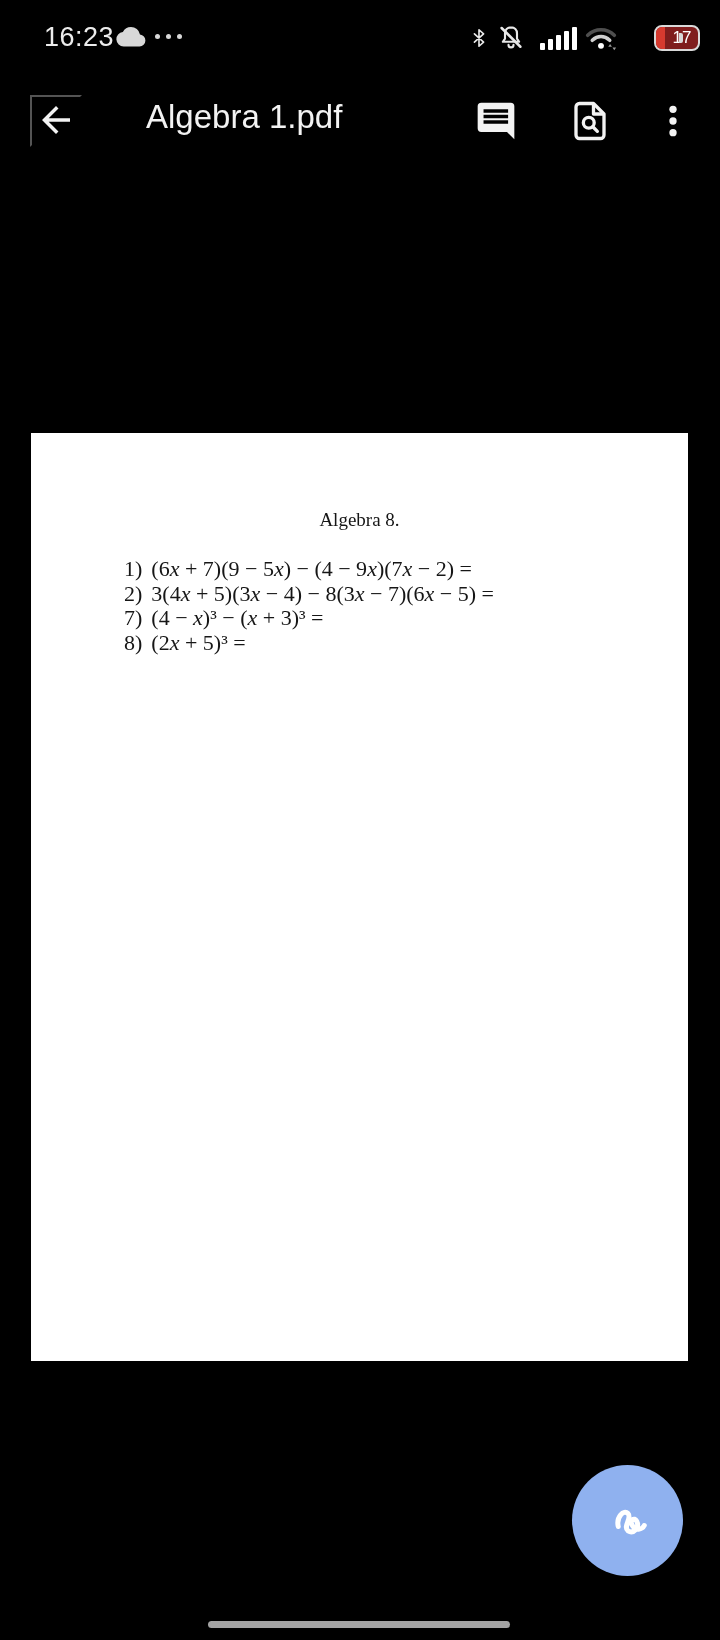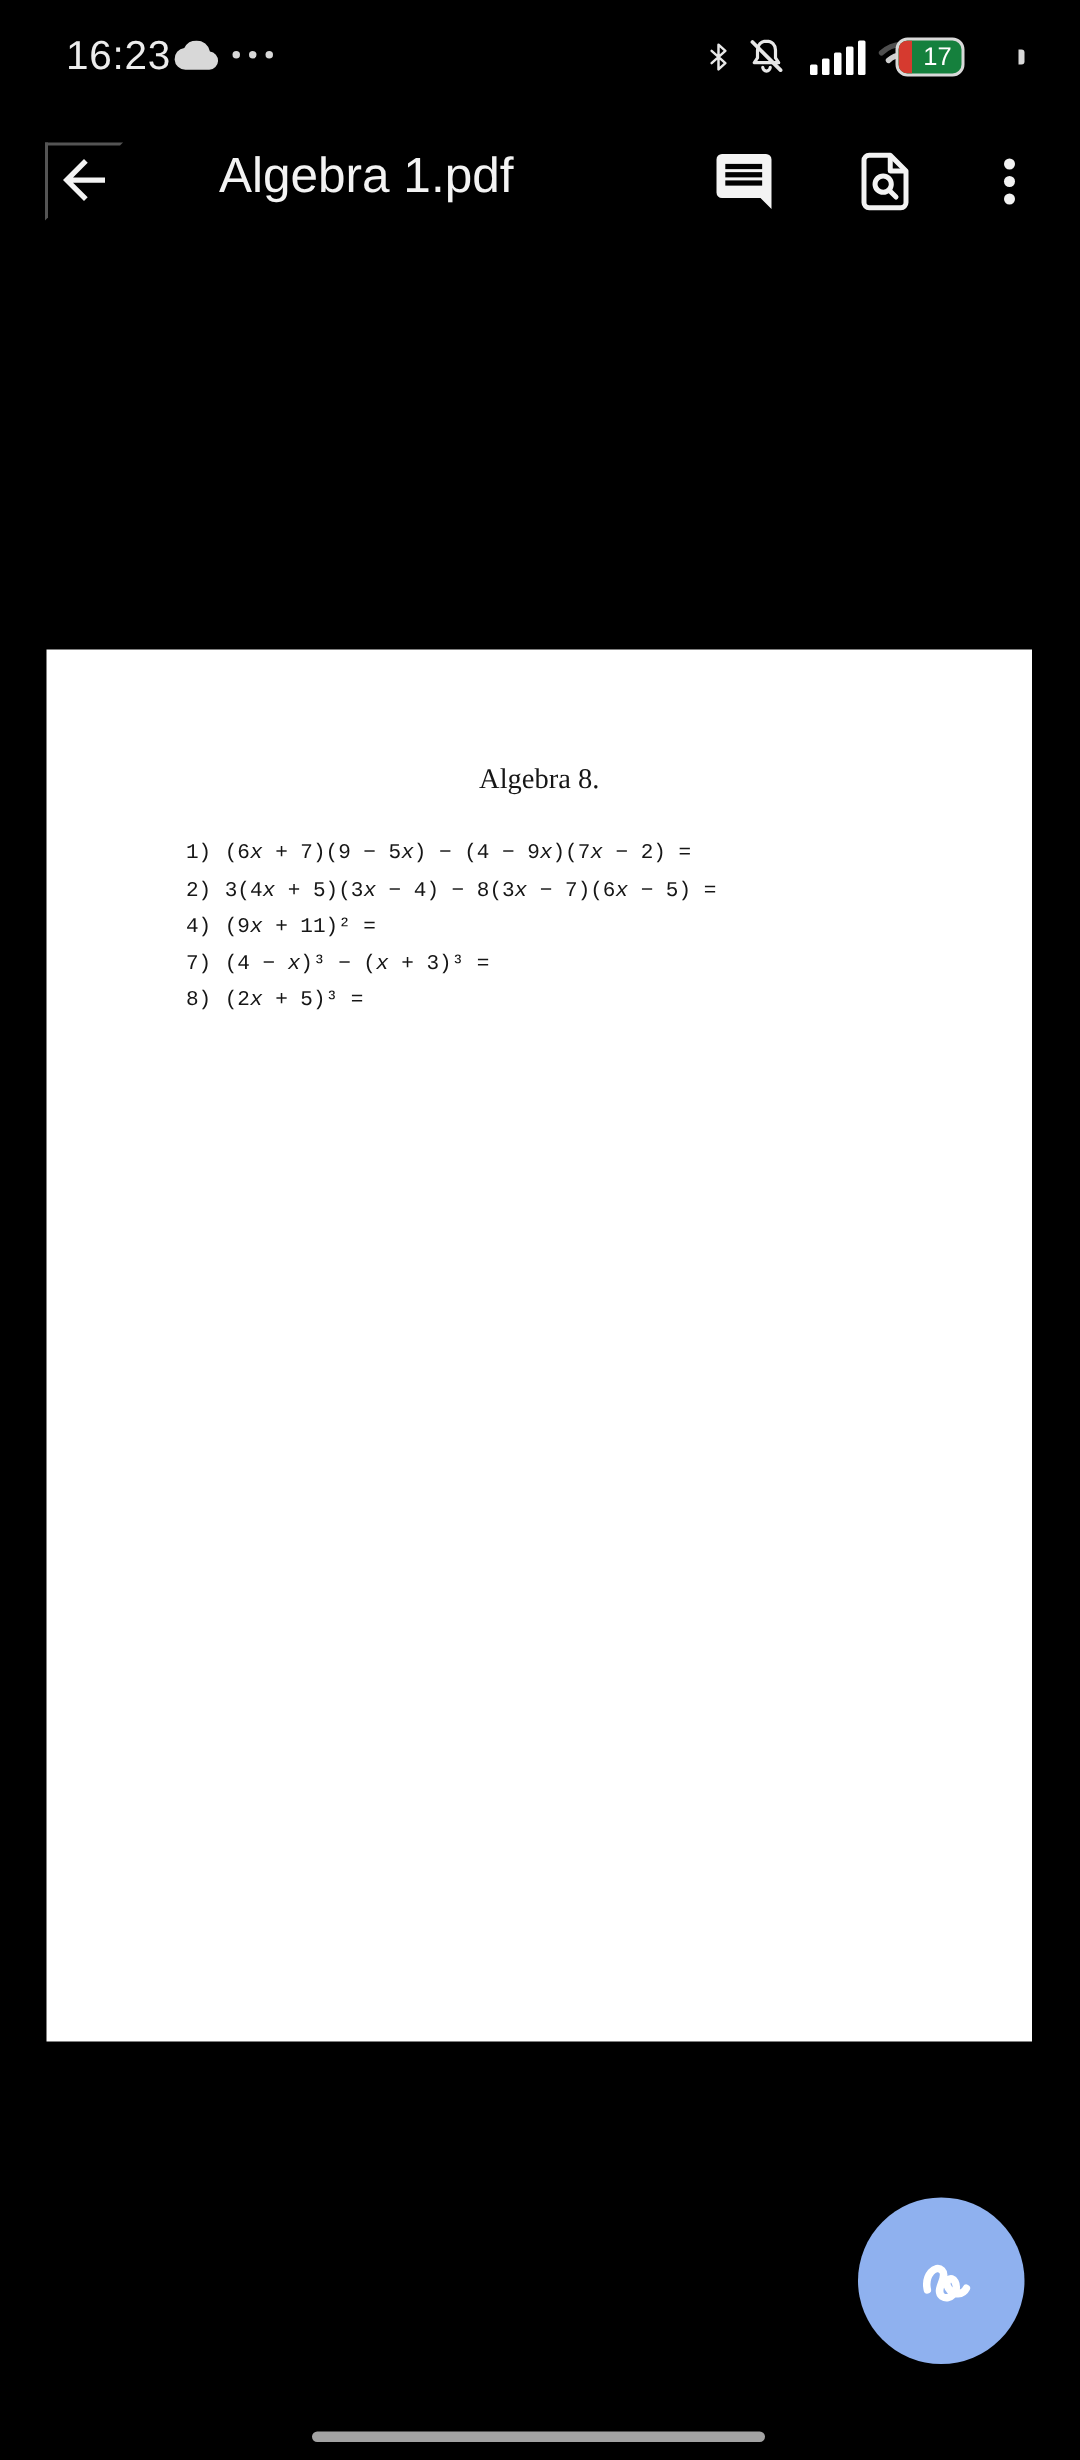--- a/index.html
+++ b/index.html
@@ -12,44 +12,44 @@
   .cloud-wrap { position:absolute; left:116px; top:27px; }
   .st-ellipsis { position:absolute; left:155px; top:34px; display:flex; gap:6px; }
   .st-ellipsis i { width:5px; height:5px; border-radius:50%; background:#d8d8d8; }
   .bt-wrap   { position:absolute; left:468px; top:24px; }
   .bell-wrap { position:absolute; left:496px; top:23px; }
   .sig-wrap  { position:absolute; left:540px; top:26px; display:flex; align-items:flex-end; gap:3px; height:24px; }
   .sig-wrap i { width:5px; border-radius:1px; background:#fff; display:block; }
   .sig-b1{height:7px;} .sig-b2{height:11px;} .sig-b3{height:15px;} .sig-b4{height:19px;}
   .sig-b5{height:23px; background:#6e6e6e;}
   .wifi-wrap { position:absolute; left:584px; top:24px; }
-  .battery { position:absolute; left:597px; top:25px; width:46px; height:26px;
-             border:2.5px solid #d9d9d9; border-radius:8px; overflow:hidden; background:#15803d; }
+  .battery { position:absolute; left:654px; top:25px; width:46px; height:26px;
+             border:2.5px solid #d9d9d9; border-radius:8px; overflow:hidden; background:#7f1d1d; }
   .battery-fill { position:absolute; left:0; top:0; bottom:0; width:9px; background:#d63a2f; }
   .battery-text { position:absolute; left:10px; right:0; top:0; bottom:0; color:#fff;
                   font-size:17px; line-height:21px; text-align:center; }
   .battery-nub { position:absolute; left:679px; top:33px; width:4px; height:10px;
                  background:#d9d9d9; border-radius:0 2px 2px 0; }
 
   
   .app-bar { position:absolute; left:0; top:85px; width:720px; height:70px; }
   .back-btn { position:absolute; left:30px; top:95px; width:52px; height:52px;
               display:flex; align-items:center; justify-content:center; }
   .appbar-title { position:absolute; left:146px; top:98px; font-size:33px; color:#f3f3f3; }
   .icon-btn { position:absolute; width:52px; height:52px; display:flex; align-items:center; justify-content:center; }
   .btn-comment { left:470px; top:96px; }
   .btn-find    { left:564px; top:96px; }
   .btn-more    { left:647px; top:96px; }
 
   
   .pdf-page { position:absolute; left:31px; top:433px; width:657px; height:928px; background:#fff; }
   .doc-title { position:absolute; left:0; right:0; top:76px; text-align:center;
                font-family:"Liberation Serif", serif; font-size:19px; color:#161616; }
-  .problems { position:absolute; left:93px; top:124px; font-family:Liberation Mono, monospace;
-              font-size:14px; line-height:24.6px; color:#161616; }
+  .problems { position:absolute; left:93px; top:124px; font-family:Liberation Serif, serif;
+              font-size:22px; line-height:24.6px; color:#161616; }
   .prob { white-space:nowrap; }
   .pnum { display:inline-block; margin-right:9px; }
   .mvar { font-style:italic; }
 
   
   .fab { position:absolute; left:572px; top:1465px; width:111px; height:111px; border-radius:50%;
          background:#8fb1ef; display:flex; align-items:center; justify-content:center; border:none; }
   .gesture-bar { position:absolute; left:208px; top:1621px; width:302px; height:7px;
                  border-radius:4px; background:#a3a3a3; }
 </style>
@@ -159,23 +159,20 @@
   <div class="problems">
   <div class="prob">
     <span class="pnum">1)</span><span class="pexpr">(6<i class="mvar">x</i> + 7)(9 − 5<i class="mvar">x</i>) − (4 − 9<i class="mvar">x</i>)(7<i class="mvar">x</i> − 2) =</span>
   </div>
 
   <div class="prob">
     <span class="pnum">2)</span><span class="pexpr">3(4<i class="mvar">x</i> + 5)(3<i class="mvar">x</i> − 4) − 8(3<i class="mvar">x</i> − 7)(6<i class="mvar">x</i> − 5) =</span>
   </div>
 
 
-  <div class="prob">
-    <span class="pnum">4)</span><span class="pexpr">(9<i class="mvar">x</i> + 11)² =</span>
-  </div>
 
 
 
   <div class="prob">
     <span class="pnum">7)</span><span class="pexpr">(4 − <i class="mvar">x</i>)³ − (<i class="mvar">x</i> + 3)³ =</span>
   </div>
 
   <div class="prob">
     <span class="pnum">8)</span><span class="pexpr">(2<i class="mvar">x</i> + 5)³ =</span>
   </div>

